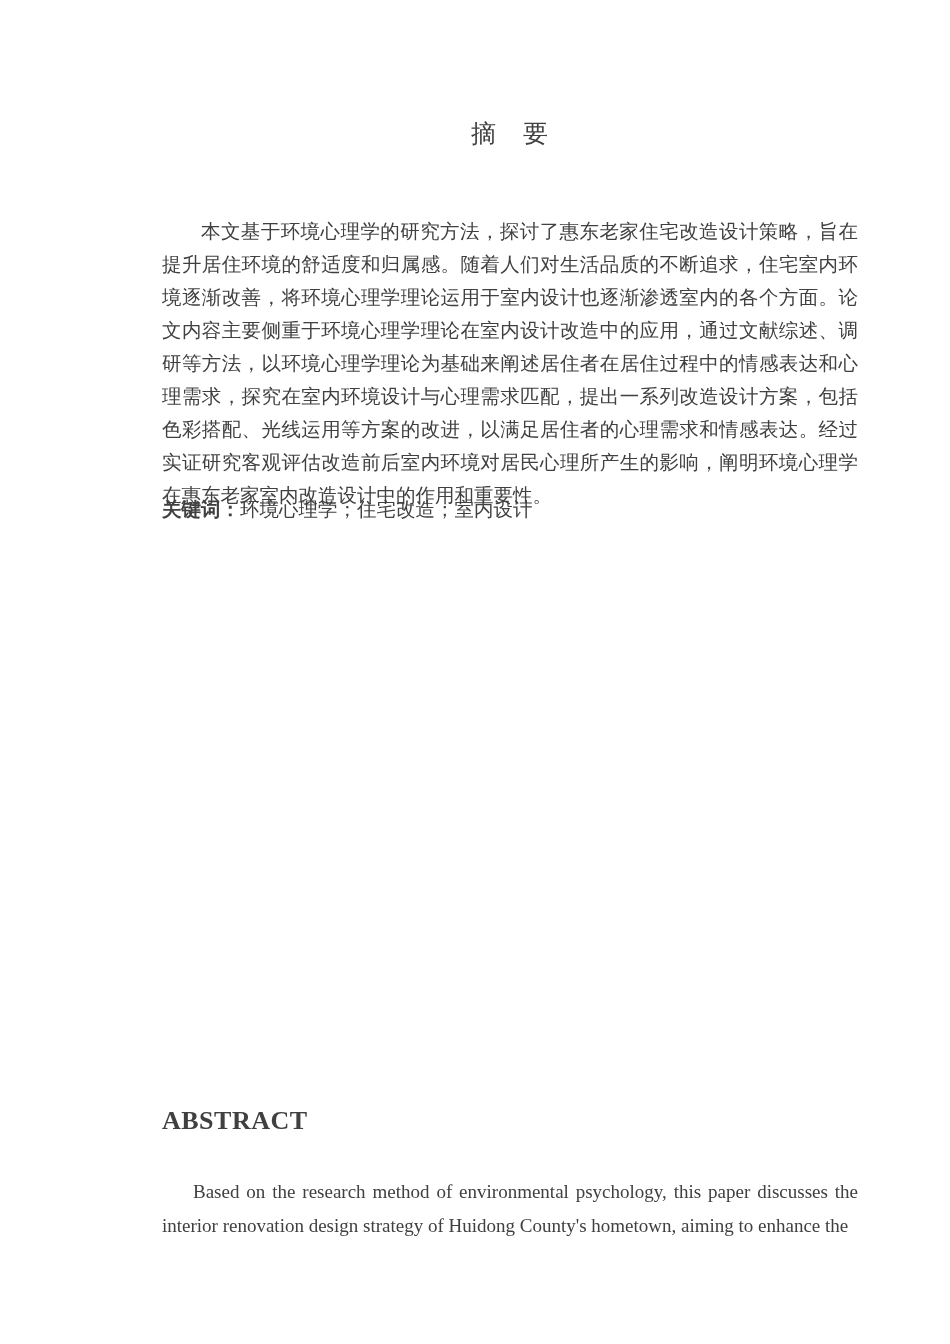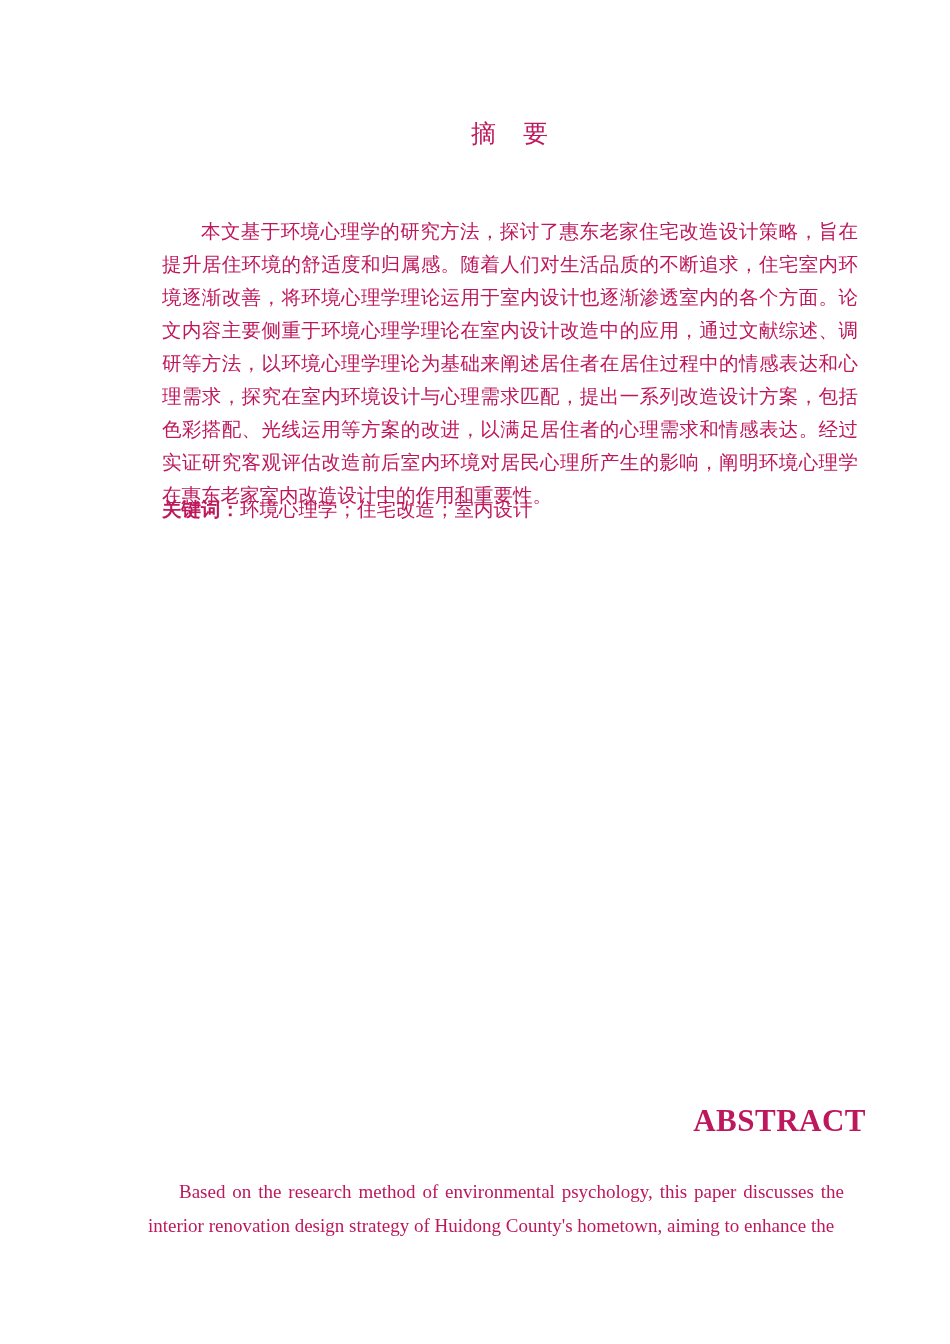--- a/index.html
+++ b/index.html
@@ -5,21 +5,21 @@
   html, body {
     margin: 0;
     padding: 0;
     background: #ffffff;
   }
   .page {
     position: relative;
     width: 950px;
     height: 1344px;
     background: #ffffff;
-    color: #be185d;
+    color: #404040;
     overflow: hidden;
   }
   
   .zh-title {
     position: absolute;
     top: 120px;
     left: 162px;
     width: 696px;
     text-align: center;
     font-family: "DejaVu Sans", "Liberation Sans", sans-serif;
@@ -53,33 +53,33 @@
   .keywords .kw-label {
     font-family: "DejaVu Sans", "Liberation Sans", sans-serif;
     font-weight: bold;
   }
   .keywords .kw-value {
     font-family: "Liberation Serif", "DejaVu Serif", serif;
   }
   .en-title {
     position: absolute;
     top: 1105px;
-    left: 170px;
+    left: 162px;
     width: 696px;
-    text-align: right;
+    text-align: left;
     font-family: "Liberation Serif", "DejaVu Serif", serif;
-    font-size: 31px;
+    font-size: 26px;
     font-weight: bold;
     line-height: 32px;
     letter-spacing: 0.5px;
   }
   .en-body {
     position: absolute;
     top: 1156px;
-    left: 148px;
+    left: 162px;
     width: 696px;
     font-family: "Liberation Serif", "DejaVu Serif", serif;
     font-size: 19px;
     line-height: 33.5px;
     text-align: justify;
     text-indent: 31px;
   }
 </style>
 </head>
 <body>

